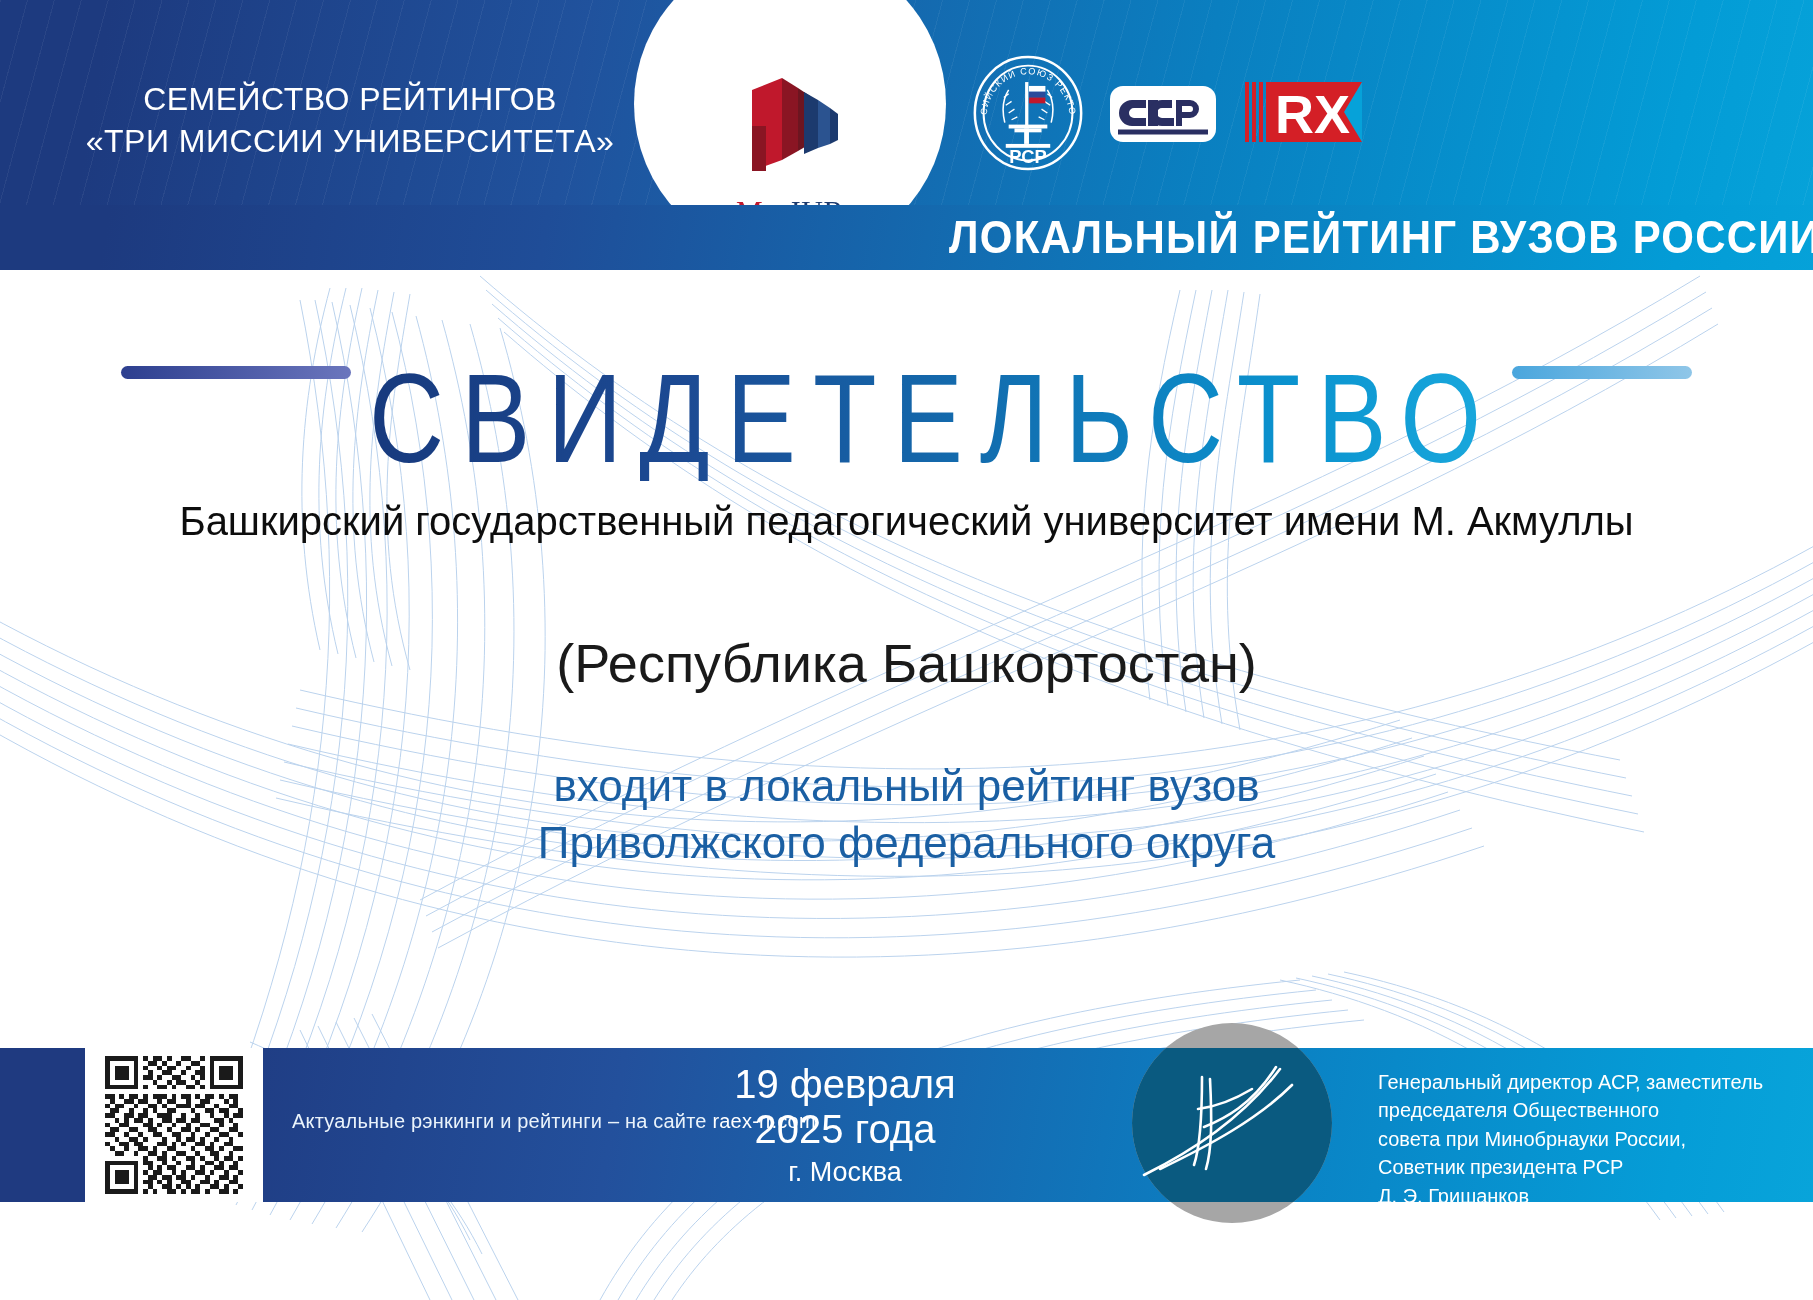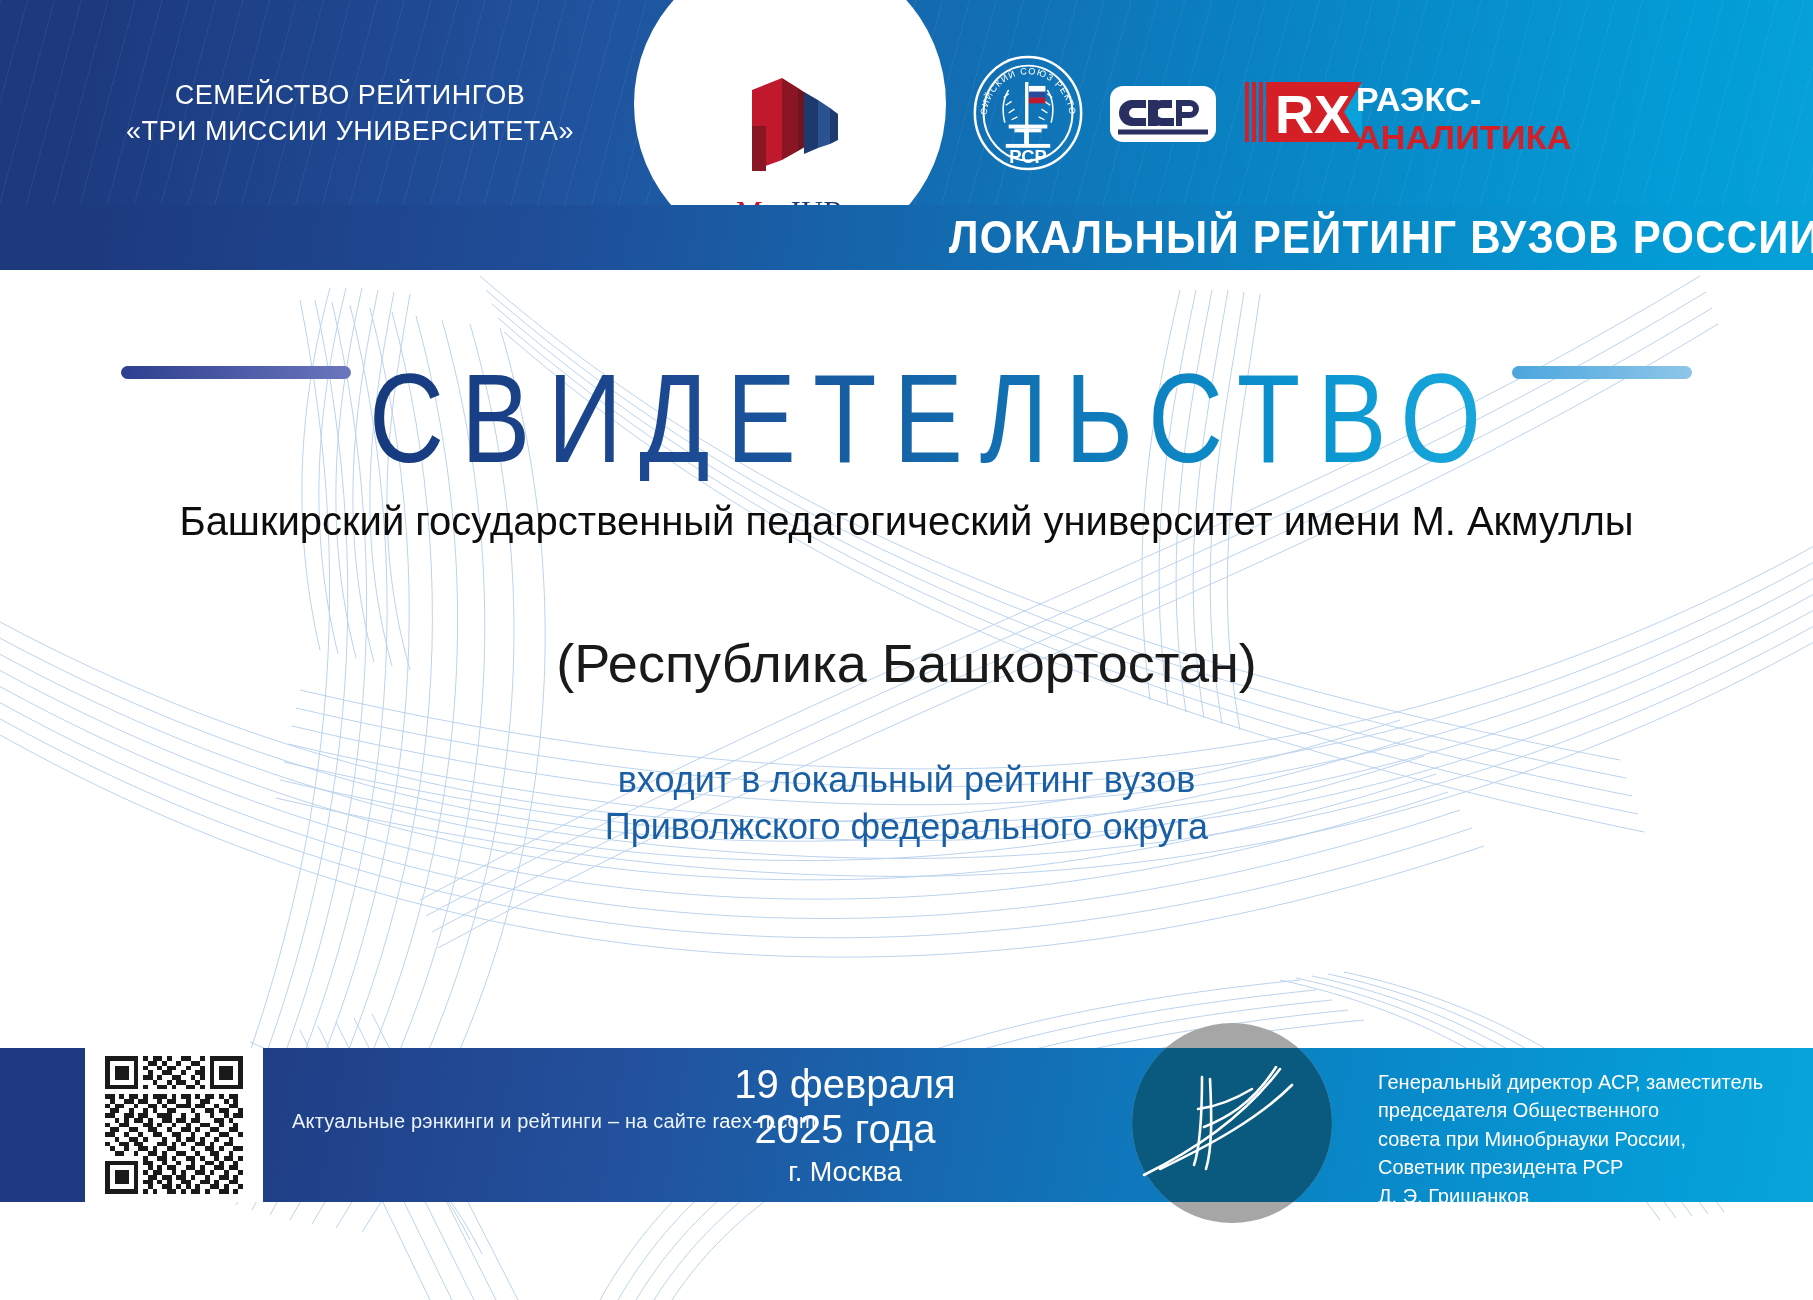--- a/index.html
+++ b/index.html
@@ -19,21 +19,21 @@
     overflow:visible;
   }
   .header-stripes{
     position:absolute;inset:0;opacity:.16;
     background:repeating-linear-gradient(105deg,rgba(255,255,255,.35) 0px,rgba(255,255,255,.35) 1px,transparent 1px,transparent 26px);
     pointer-events:none;
   }
   .family-title{
     position:absolute;left:70px;top:78px;width:560px;
     text-align:center;color:#fff;
-    font-size:27px;line-height:1.32;letter-spacing:.5px;font-weight:400;
+    font-size:32px;line-height:1.32;letter-spacing:.5px;font-weight:400;
     text-transform:uppercase;
   }
   .family-title div{white-space:nowrap;}
 
   
   .mos-circle{
     position:absolute;left:634px;top:-52px;width:312px;height:312px;
     border-radius:50%;background:#ffffff;
   }
   .mos-logo{
@@ -106,21 +106,21 @@
   .uni-name{
     position:absolute;left:120px;top:228px;width:1573px;text-align:center;
     color:#0d0d0d;font-size:40px;line-height:1.16;font-weight:400;
   }
   .uni-region{
     position:absolute;left:120px;top:355px;width:1573px;text-align:center;
     color:#1a1a1a;font-size:54px;line-height:1.12;font-weight:400;margin-top:8px;
   }
   .incl{
     position:absolute;left:120px;top:487px;width:1573px;text-align:center;
-    color:#1a5fa3;font-size:36px;line-height:1.30;font-weight:400;
+    color:#1a5fa3;font-size:44px;line-height:1.30;font-weight:400;
   }
 
   
   .footer-band{
     position:absolute;left:0;top:1048px;width:1813px;height:154px;
     background:linear-gradient(100deg,#1f3a80 0%,#1f3a80 10%,#23509c 34%,#0b7fc2 68%,#059dd7 92%,#08a4da 100%);
   }
   .footer-gap{
     position:absolute;left:85px;top:1048px;width:178px;height:154px;background:#ffffff;
   }
@@ -215,24 +215,20 @@
     </div>
 
     <svg class="raex" viewBox="0 0 120 68">
       <rect x="0" y="4" width="4" height="60" fill="#d41f26"></rect>
       <rect x="7" y="4" width="4" height="60" fill="#d41f26"></rect>
       <rect x="14" y="4" width="4" height="60" fill="#d41f26"></rect>
       <rect x="21" y="4" width="96" height="60" fill="#d41f26"></rect>
       <polygon points="117,4 117,64 99,34" fill="#06a2d9"></polygon>
       <text x="30" y="55" font-size="54" font-weight="700" fill="#ffffff" font-family="Liberation Sans, sans-serif">RX</text>
     </svg>
-    <div class="raex-text">
-      <span class="l1">РАЭКС-</span>
-      <span class="l2">АНАЛИТИКА</span>
-    </div>
   </div>
 
   <div class="banner">
     <div class="banner-text">ЛОКАЛЬНЫЙ РЕЙТИНГ ВУЗОВ РОССИИ</div>
   </div>
 
   <div class="body-area">
 
     <svg class="guilloche" viewBox="0 0 1813 1300" preserveAspectRatio="none">
       <g fill="none" stroke="#AFCBEA" stroke-width="1" opacity="0.85">

